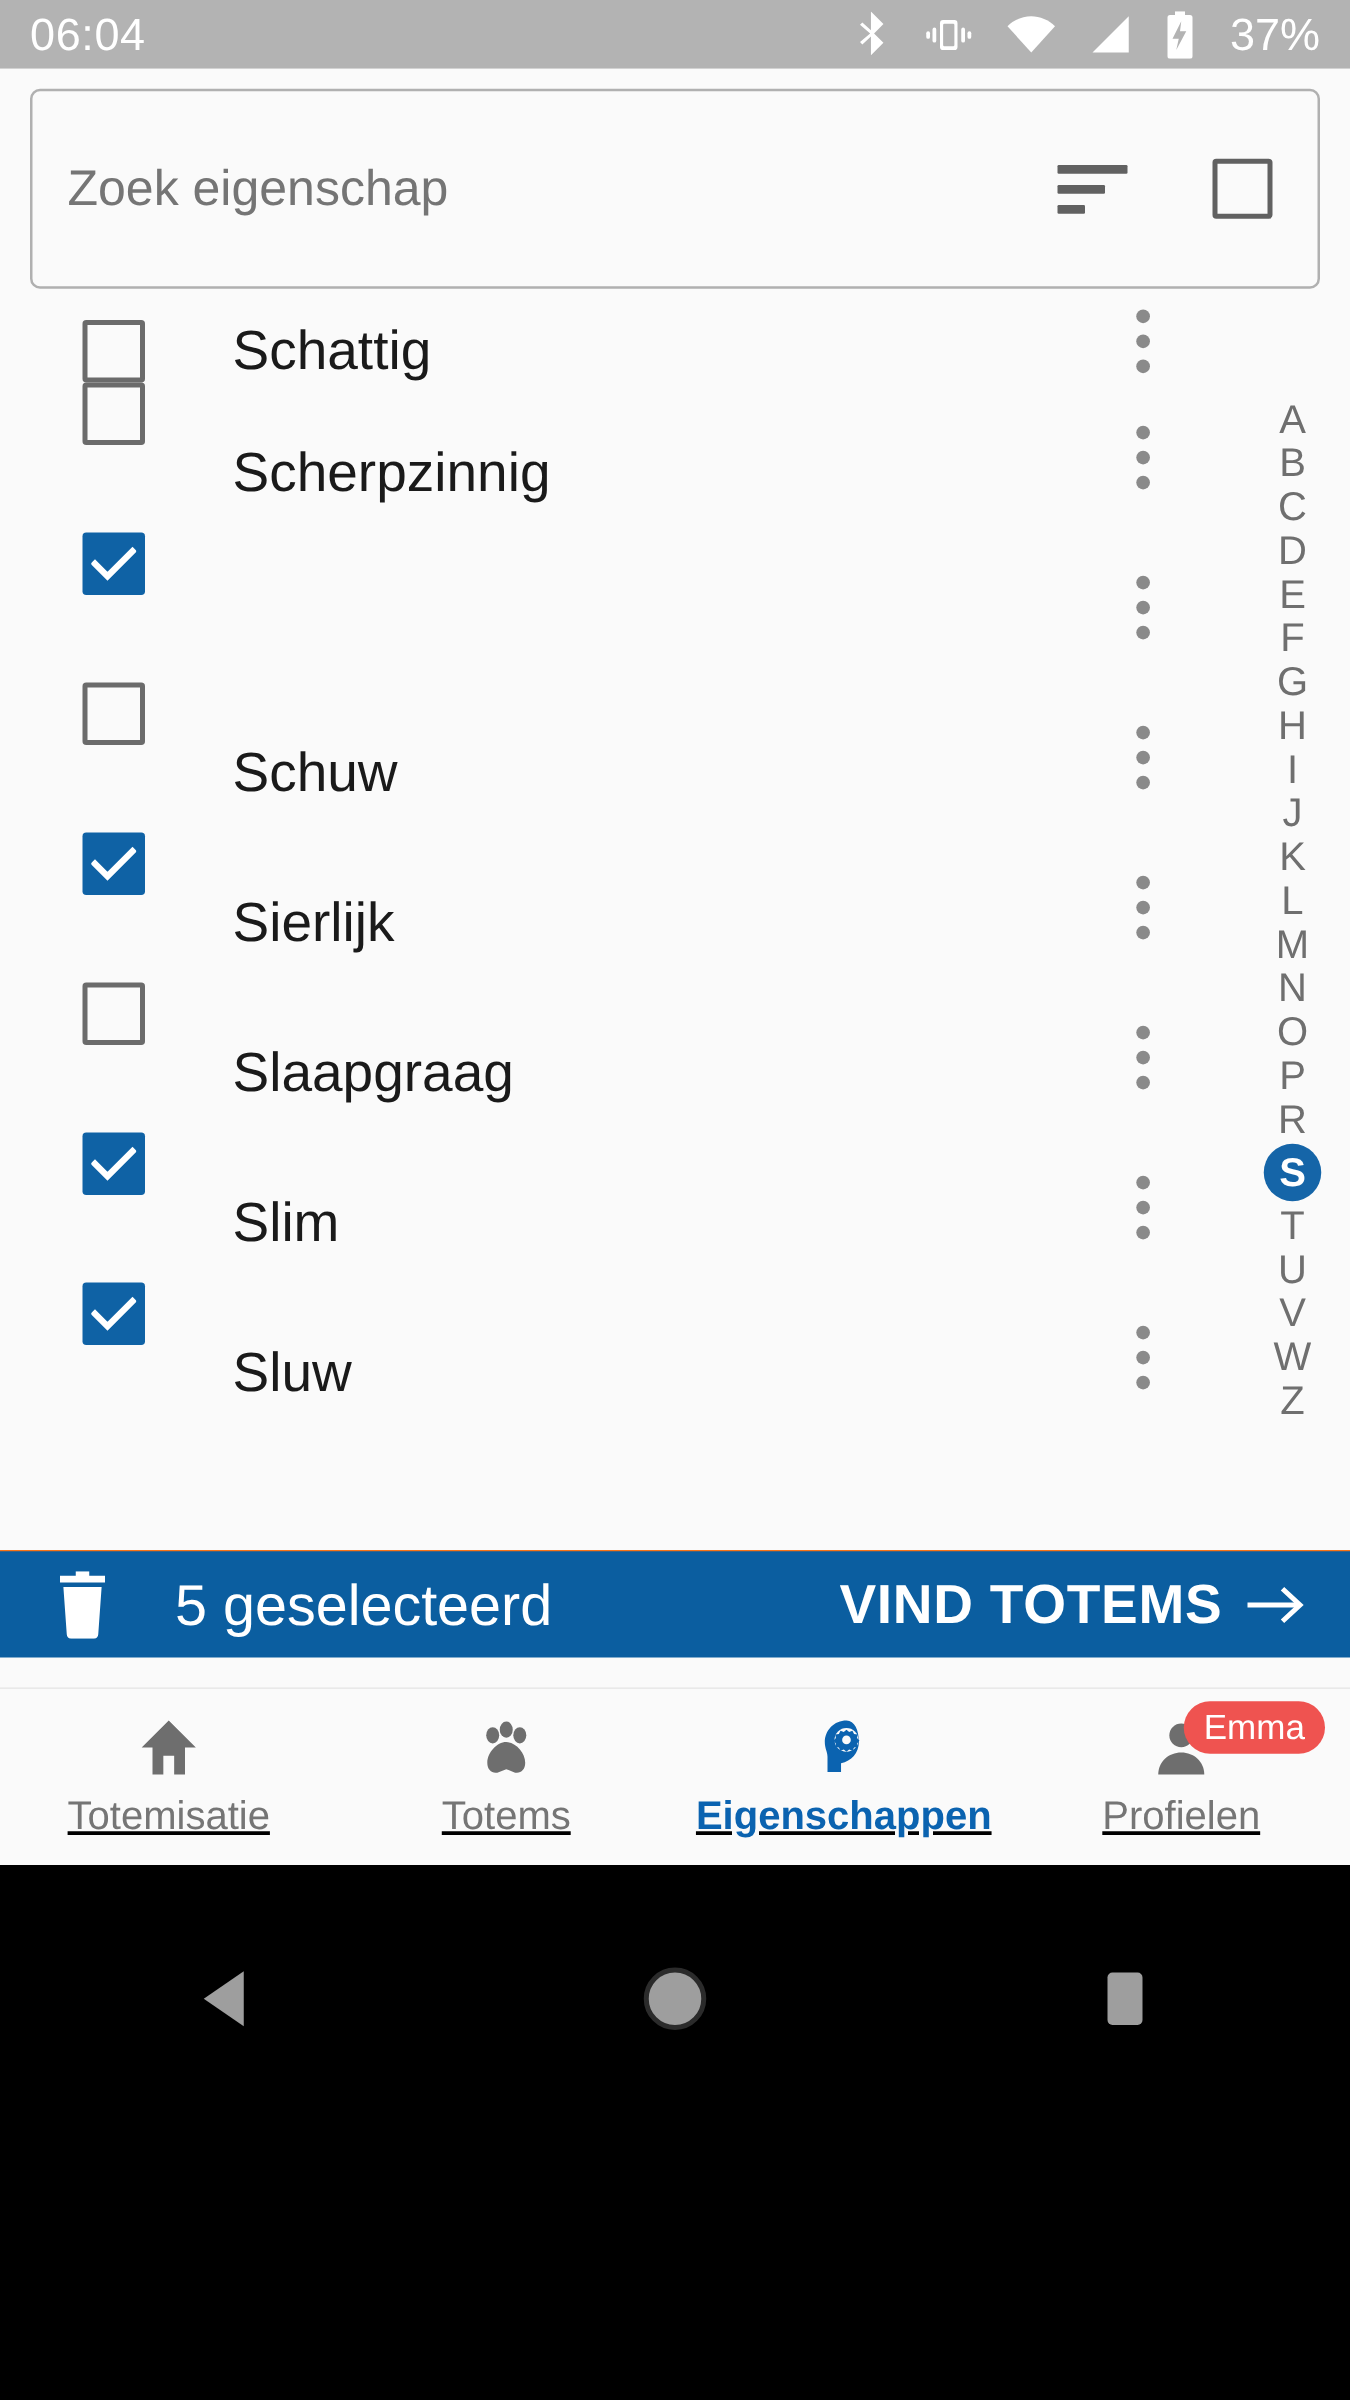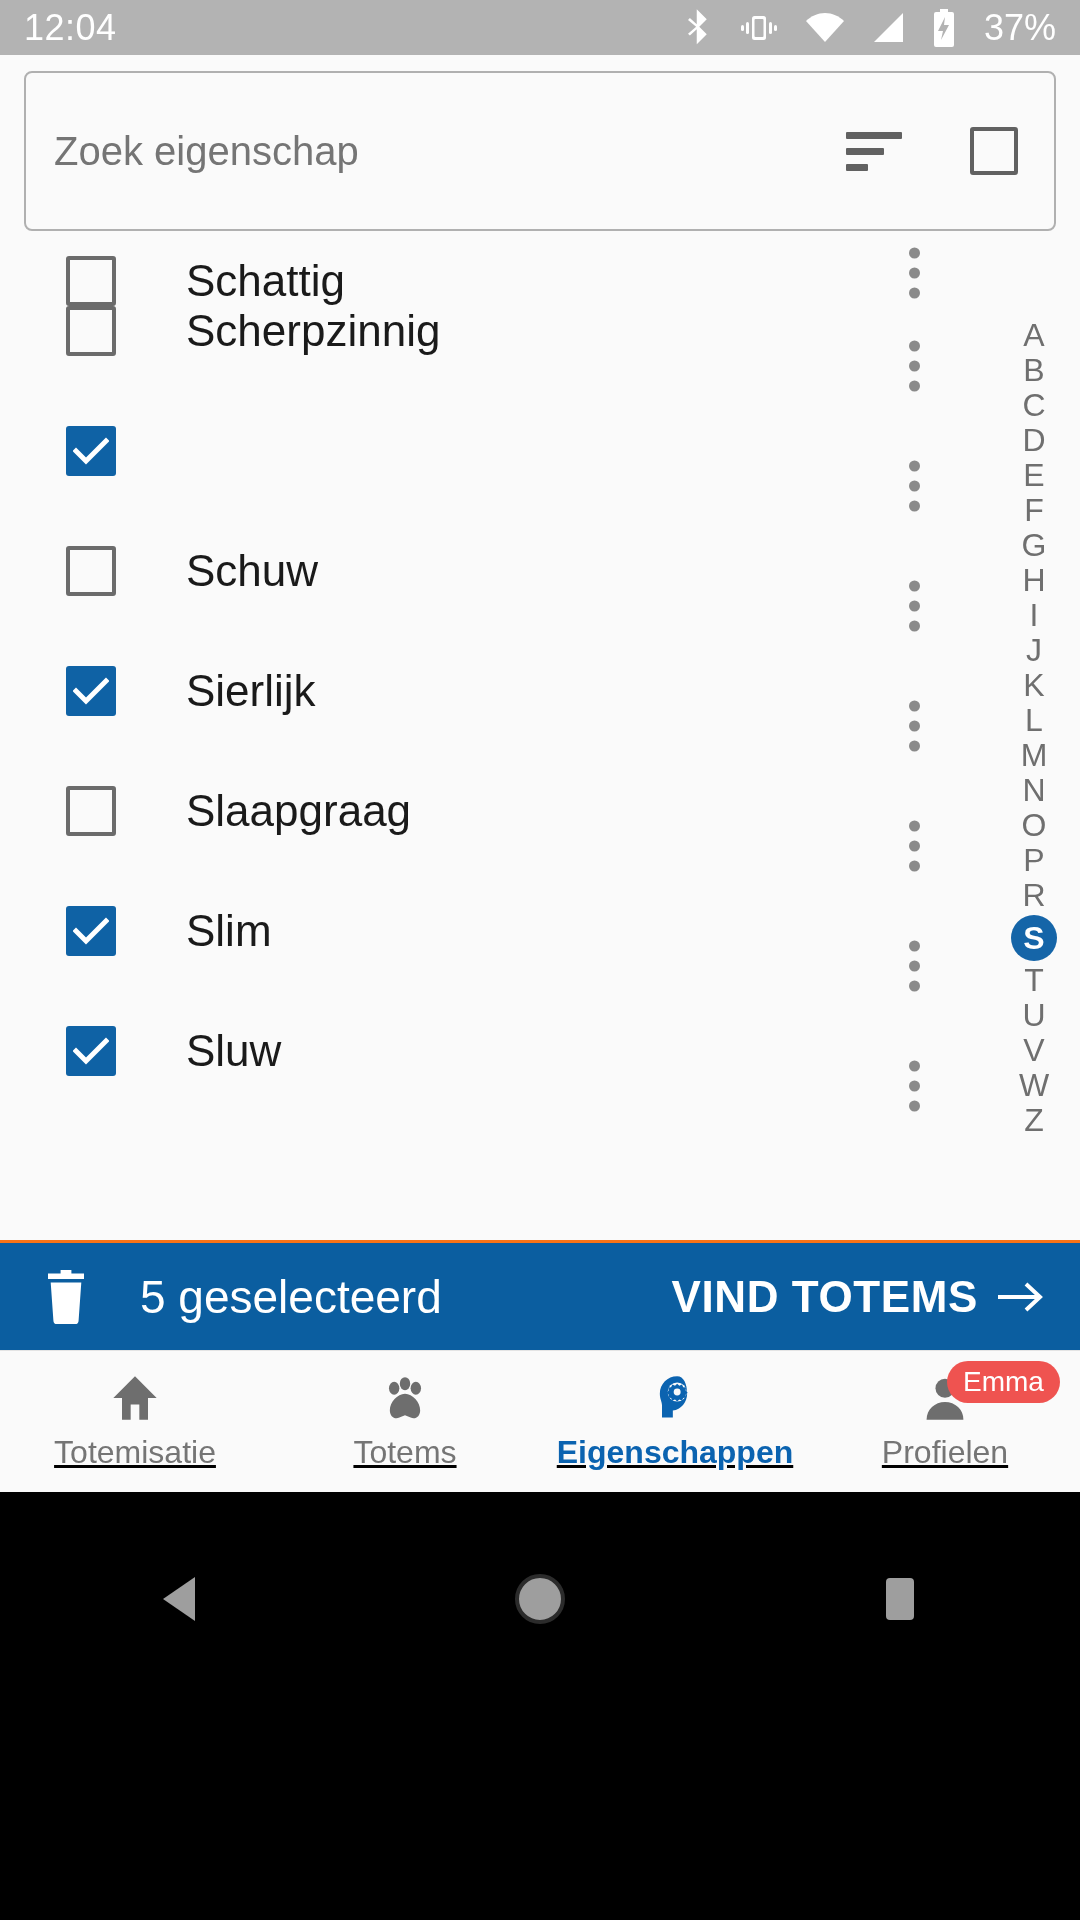--- a/index.html
+++ b/index.html
@@ -62,21 +62,21 @@
   }
   .row.clipped { height: 66px; align-items: flex-end; }
   .cb {
     width: 50px; height: 50px; border-radius: 3px; flex: 0 0 auto;
     display: flex; align-items: center; justify-content: center;
   }
   .cb.off { border: 4px solid #6b6b6b; background: transparent; }
   .cb.on  { background: #0f62a5; }
   .cb.on svg { display: block; }
   .row-label {
-    margin-left: 70px; font-size: 44px; color: #1a1a1a; white-space: nowrap;
+    margin-left: 70px; font-size: 44px; color: #1a1a1a; white-space: nowrap; margin-top: 48px;
   }
   .kebab {
     position: absolute; right: 160px; top: 50%; transform: translateY(-50%);
     width: 12px; display: flex; flex-direction: column; gap: 9px; align-items: center;
   }
   .kebab span { width: 11px; height: 11px; border-radius: 50%; background: #8a8a8a; display: block; }
 
   
   .alpha {
     position: absolute; right: 18px; top: 318px; width: 56px;
@@ -86,23 +86,23 @@
     font-size: 32px; color: #6f6f6f; line-height: 35px; height: 35px;
     display: flex; align-items: center; justify-content: center; width: 46px;
   }
   .alpha .ltr.active {
     color: #ffffff; background: #1565a8; border-radius: 50%;
     width: 46px; height: 46px; font-weight: bold; margin: 2px 0;
   }
 
   
   .actionbar {
-    position: absolute; left: 0; top: 1240px; width: 1080px; height: 110px;
+    position: absolute; left: 0; top: 1240px; width: 1080px; height: 86px;
     background: #0b5ea0; display: flex; align-items: center;
-    border-top: 3px solid #f97316;
+    border-top: 1px solid #f97316;
     padding: 0 36px 0 44px;
   }
   .trash-icon { width: 44px; height: 54px; flex: 0 0 auto; }
   .sel-count { color: #ffffff; font-size: 46px; margin-left: 52px; flex: 1; }
   .find-totems {
     color: #ffffff; font-size: 44px; font-weight: bold; letter-spacing: .6px;
     display: flex; align-items: center; gap: 18px;
   }
 
   
@@ -131,21 +131,21 @@
     justify-content: space-around; padding-top: 72px;
   }
   .androidnav .btn { width: 120px; height: 70px; display: flex; align-items: center; justify-content: center; }
 </style>
 </head>
 <body>
 
 <div class="phone">
 
   <div class="statusbar">
-    <div class="status-time">12:04</div>
+    <div class="status-time">06:04</div>
     <div class="status-icons">
       <svg width="30" height="38" viewBox="0 0 24 30" fill="#fff">
         <path d="M11 0 L19 8 L13 14 L19 20 L11 28 L11 16 L5.5 21 L4 19.5 L10.5 14 L4 8.5 L5.5 7 L11 12 Z M13 4.2 L16 7.6 L13 10.4 Z M13 17.6 L16 20.4 L13 23.8 Z"></path>
       </svg>
       <svg width="38" height="32" viewBox="0 0 38 32" fill="#fff">
         <rect x="12" y="4" width="14" height="24" rx="2.5"></rect>
         <rect x="14.5" y="7" width="9" height="18" rx="1" fill="#b3b3b3"></rect>
         <rect x="6" y="10" width="3" height="12" rx="1.5"></rect>
         <rect x="1" y="13" width="3" height="6" rx="1.5"></rect>
         <rect x="29" y="10" width="3" height="12" rx="1.5"></rect>

